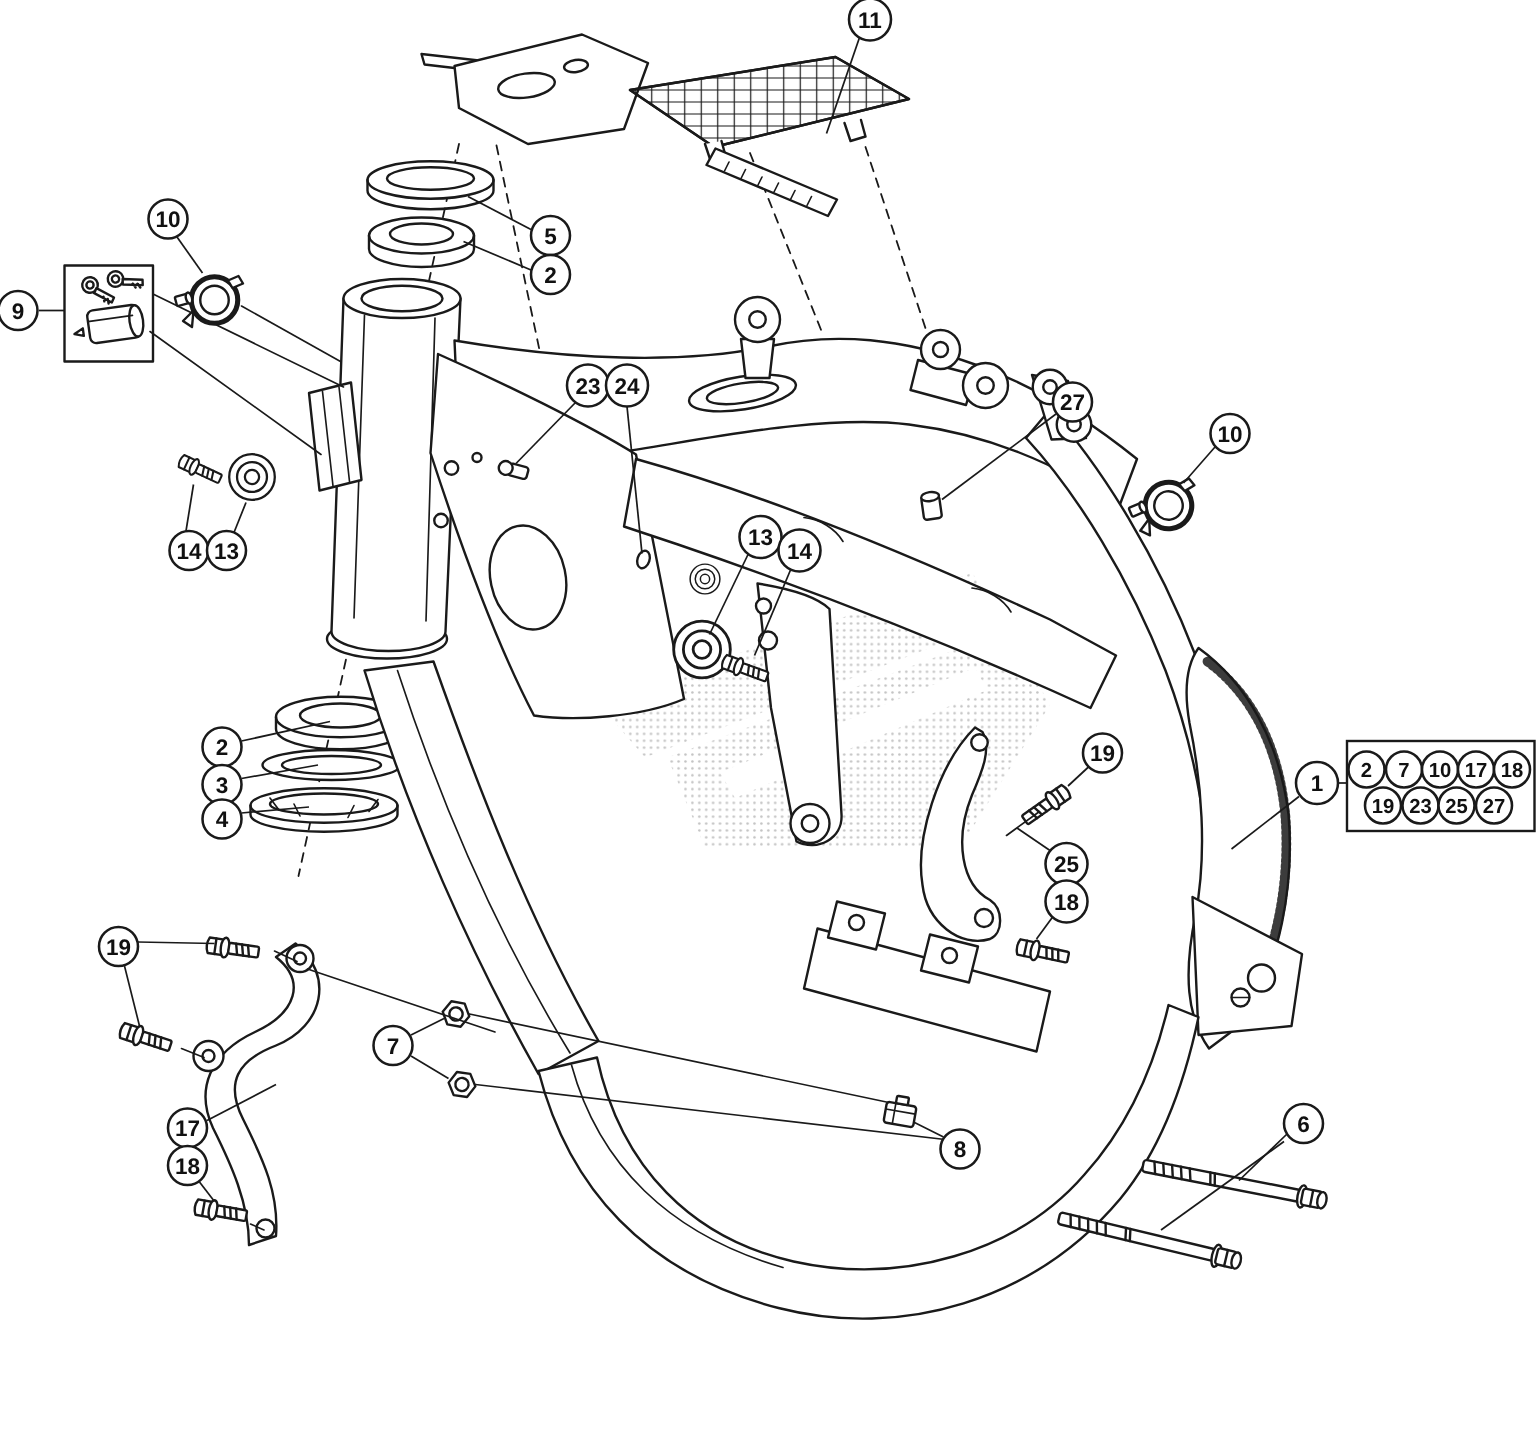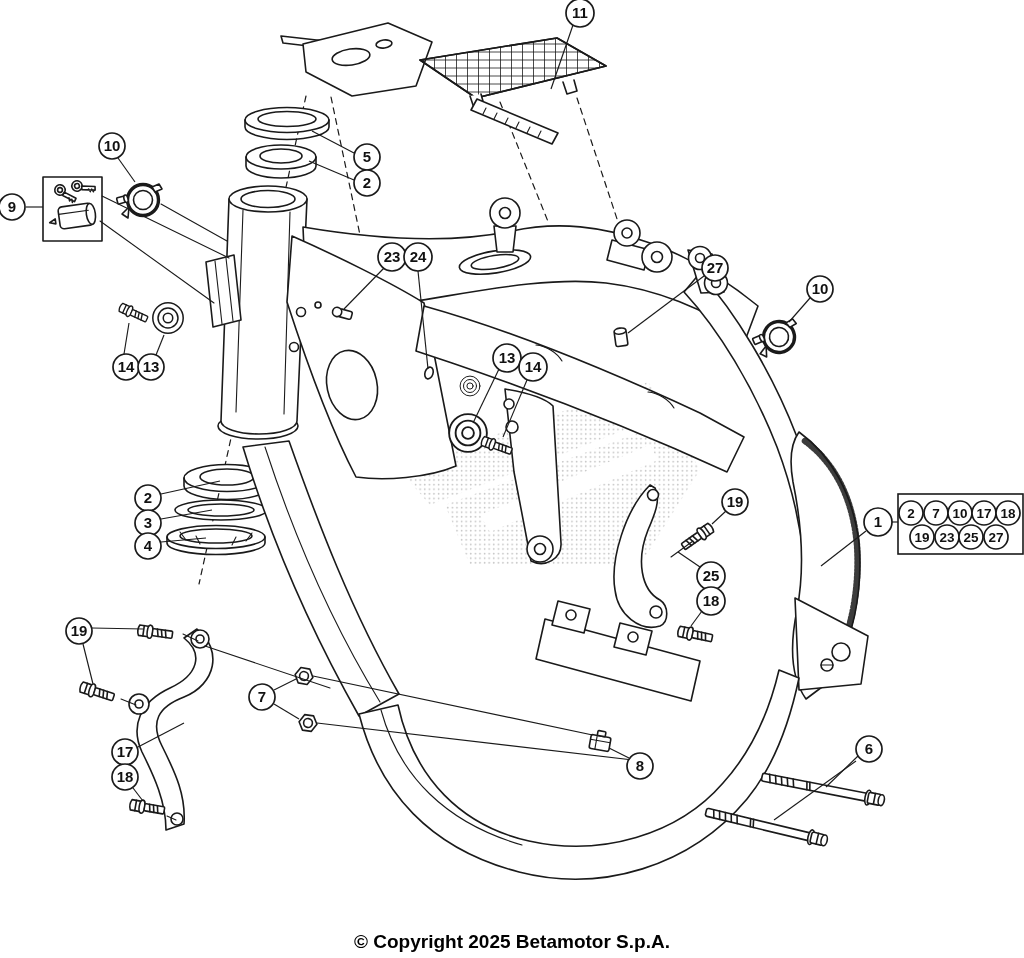--- a/index.html
+++ b/index.html
@@ -422,14 +422,13 @@
           <circle cx="971" cy="537" r="12" class="callout-circle"></circle>
           <text x="971" y="537" dy="0.36em" class="callout-num legend-num">25</text>
         </g>
         <g>
           <circle cx="996" cy="537" r="12" class="callout-circle"></circle>
           <text x="996" y="537" dy="0.36em" class="callout-num legend-num">27</text>
         </g>
       </g>
 </svg>
 
-<div class="copyright">© Copyright 2025 Betamotor S.p.A.</div>
 </div>
 
 </body></html>

